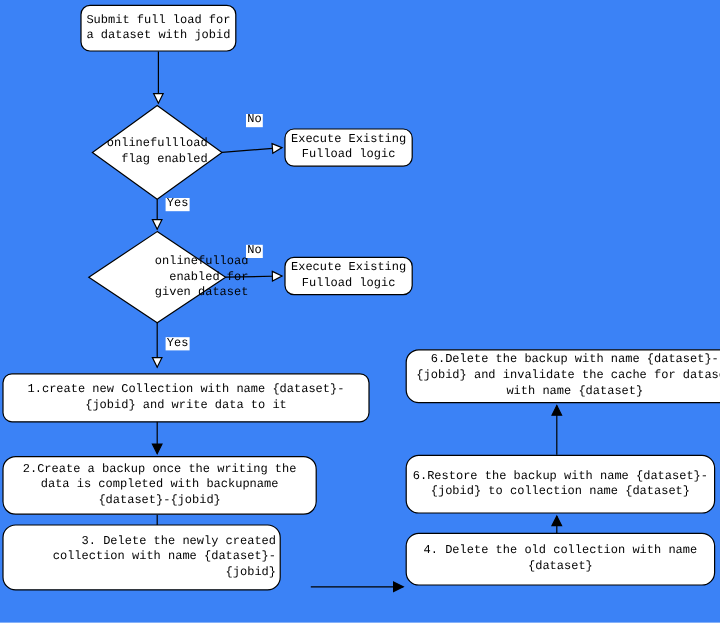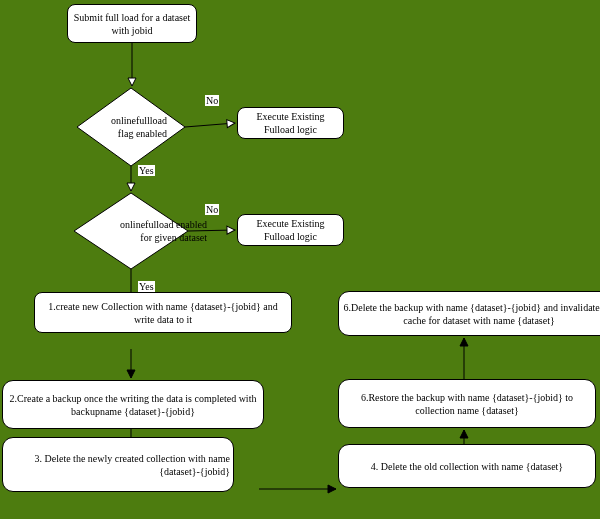--- a/index.html
+++ b/index.html
@@ -1,21 +1,21 @@
 <!DOCTYPE html>
 <html><head>
 <meta charset="utf-8">
 <style>
   html, body { margin: 0; padding: 0; background: #ffffff; }
   #canvas {
     position: relative;
     width: 600px;
     height: 519px;
-    background: #4d7c0f;
-    font-family: Liberation Serif, serif;
+    background: #3b82f6;
+    font-family: Liberation Mono, monospace;
     color: #000;
     overflow: hidden;
   }
   #wires {
     position: absolute;
     left: 0; top: 0;
     width: 600px; height: 519px;
   }
   .node {
     position: absolute;
@@ -46,21 +46,21 @@
     position: absolute;
     font-size: 10px;
     background: #fff;
     padding: 0 1px;
   }
 
   
   #n-submit { left: 67px;  top: 4px;   width: 130px; height: 39px; }
   #n-exec1  { left: 237px; top: 107px; width: 107px; height: 32px; }
   #n-exec2  { left: 237px; top: 214px; width: 107px; height: 32px; }
-  #n-step1  { left: 2px;   top: 292px; width: 258px; height: 41px; margin-left: 32px; }
+  #n-step1  { left: 2px;   top: 311px; width: 306px; height: 41px; }
   #n-step2  { left: 2px;   top: 380px; width: 262px; height: 49px; text-align: center; }
   #n-step3  { left: 2px;   top: 437px; width: 232px; height: 55px; text-align: right; }
   #n-step4  { left: 338px; top: 444px; width: 258px; height: 44px; }
   #n-step5  { left: 338px; top: 379px; width: 258px; height: 49px; }
   #n-step6  { left: 338px; top: 291px; width: 282px; height: 45px; }
 
   #d1-label { left: 95px; top: 112px; width: 72px;  height: 30px; }
   #d2-label { left: 87px; top: 206px; width: 88px;  height: 50px; margin-left: 32px; }
 
   #lbl-no1  { left: 205px; top: 95px;  }

